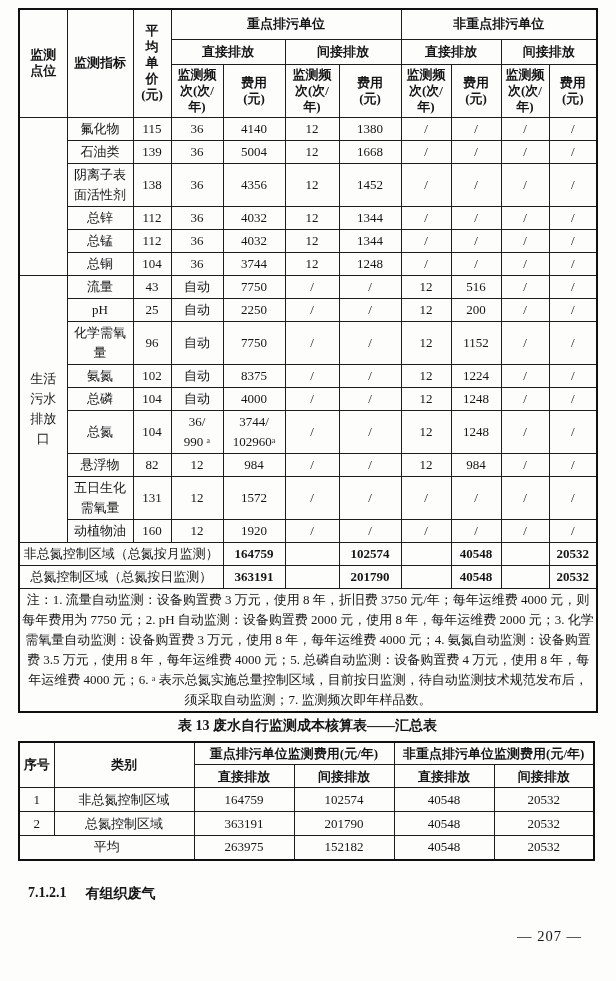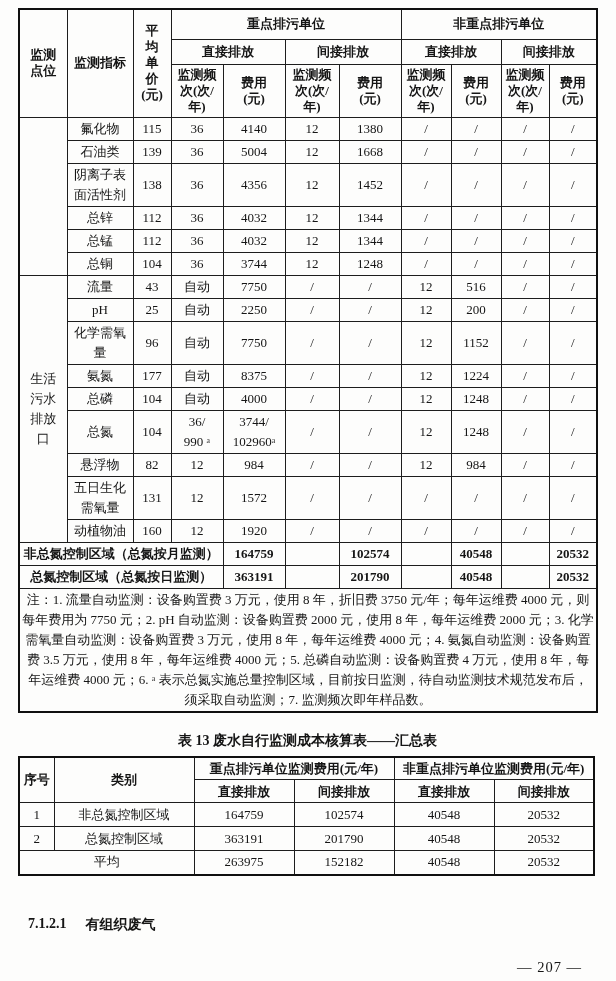--- a/index.html
+++ b/index.html
@@ -18,37 +18,37 @@
   }
   table.grid { border: 2px solid #101010; }
 
   .main { width: 578px; }
   .main th { font-size: 13px; font-weight: bold; line-height: 16px; padding: 2px 1px; }
   .main tr.hr1 th { height: 30px; }
   .main tr.hr2 th { height: 25px; }
   .main tr.hr3 th { height: 48px; }
   .main td { font-size: 13px; line-height: 20px; height: 22px; }
   .vert-cell { line-height: 19px; }
-  .sum-label { font-weight: bold; font-size: 13px; height: 23px; }
+  .sum-label { font-weight: normal; font-size: 13px; height: 23px; }
   .sum-val { font-weight: bold; font-size: 13px; }
   .note-cell {
     text-align: justify; font-size: 13.2px; line-height: 23px;
     padding: 4px 7px 7px; white-space: normal;
   }
 
-  .t13-wrap { margin-top: 19px; }
+  .t13-wrap { margin-top: 4px; }
   .t13-title { text-align: center; font-weight: bold; font-size: 14px; margin: 0 0 6px 0; }
   .t13 { width: 575px; }
   .t13 th { font-size: 13px; font-weight: bold; line-height: 17px; height: 23px; padding: 2px 2px; }
   .t13 td { font-size: 13px; height: 24px; }
   .t13 tr.avg td { font-weight: normal; }
 
   .heading { display: flex; gap: 19px; font-weight: bold; font-size: 14px; margin-left: 10px; }
   .h1 { margin-top: 15px; }
-  .h2 { margin-top: 40px; text-align: right; }
+  .h2 { margin-top: 24px; text-align: right; }
   .pagenum { text-align: right; padding-right: 15px; margin-top: 25px; font-size: 14.5px; letter-spacing: 1px; }
 </style>
 </head>
 <body>
 
 <div class="page">
 
   <table class="grid main">
     <colgroup>
       <col style="width:48px">
@@ -206,21 +206,21 @@
           <td>7750</td>
           <td>/</td>
           <td>/</td>
           <td>12</td>
           <td>1152</td>
           <td>/</td>
           <td>/</td>
         </tr>
         <tr>
           <td>氨氮</td>
-          <td>177</td>
+          <td>102</td>
           <td>自动</td>
           <td>8375</td>
           <td>/</td>
           <td>/</td>
           <td>12</td>
           <td>1224</td>
           <td>/</td>
           <td>/</td>
         </tr>
         <tr>

